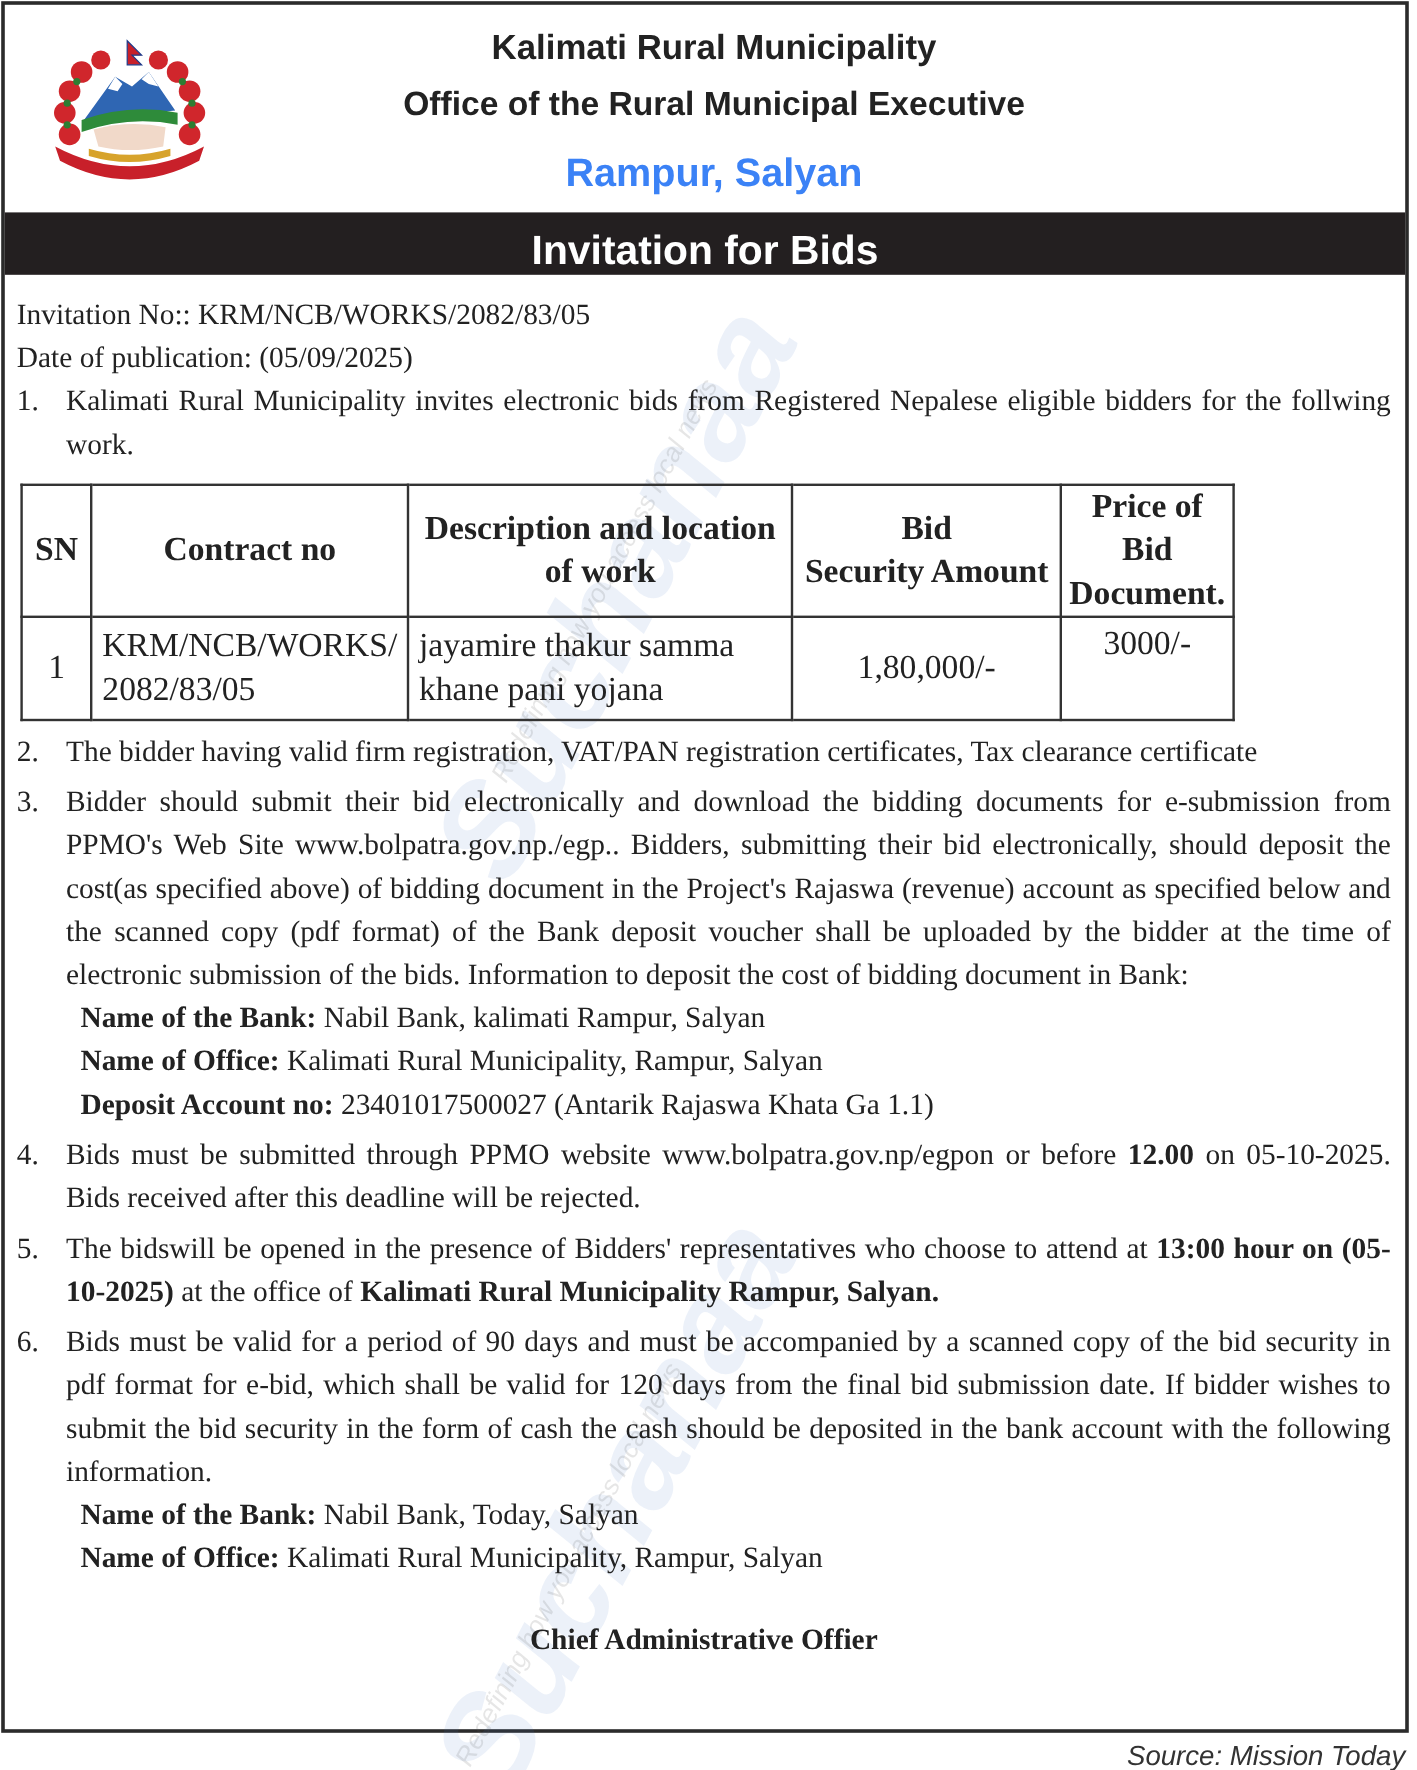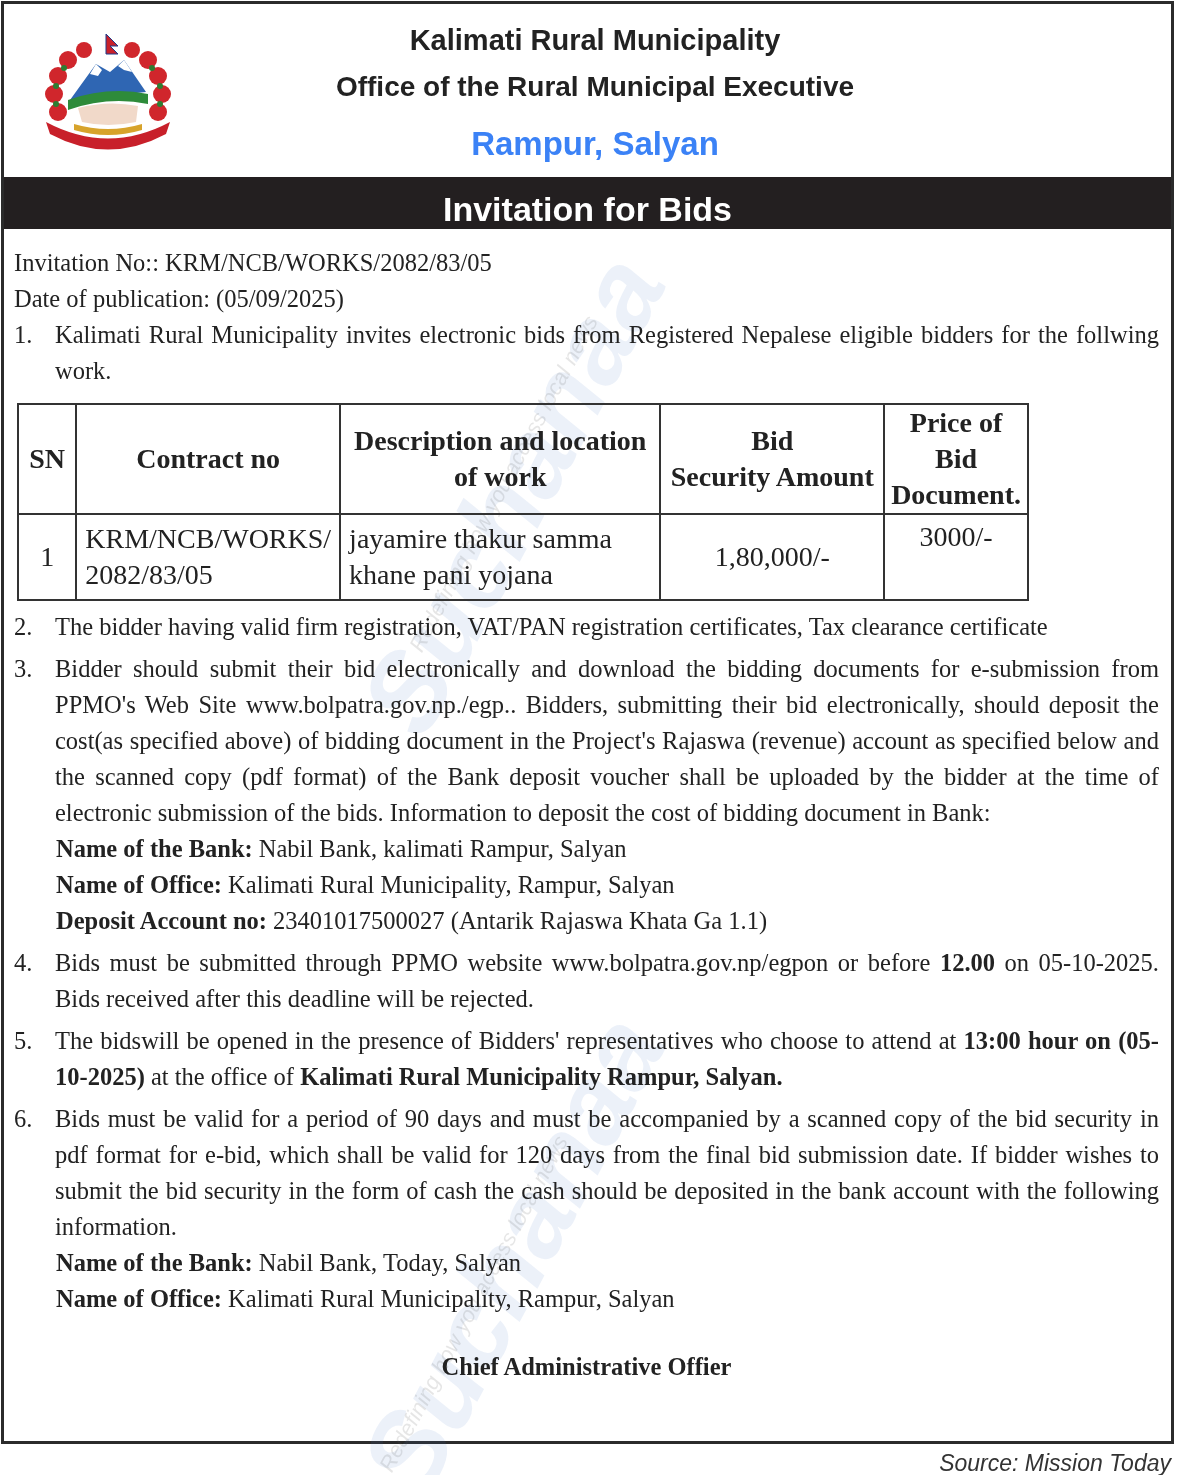--- a/index.html
+++ b/index.html
@@ -44,21 +44,21 @@
     .body-text {
       position: relative; z-index: 1; padding: 10px 12px 0 10px;
       font-family: "Liberation Serif", serif; font-size: 24.5px; color: #222; line-height: 36px;
     }
     .center-bold { font-weight: normal; }
     .inv-no { margin-top: 6px; }
     .item { display: flex; text-align: justify; }
     .item .num { width: 41px; flex: 0 0 41px; }
     .item .txt { flex: 1; }
     .item.spaced { margin-top: 6px; }
-    .bank-line { margin-left: 42px; }
+    .bank-line { margin-left: 53px; }
     .b { font-weight: bold; }
     table.bids {
       border-collapse: collapse; margin: 14px 0 8px 3px; width: 1012px;
       font-family: "Liberation Serif", serif; font-size: 28px; color: #222; line-height: 36px;
     }
     table.bids th, table.bids td { border: 2px solid #333; vertical-align: middle; }
     table.bids th { font-weight: bold; text-align: center; height: 80px; padding: 0 6px; }
     table.bids td { height: 80px; padding: 0 8px; }
     .c-sn { width: 42px; text-align: center; }
     .c-contract { width: 244px; }

